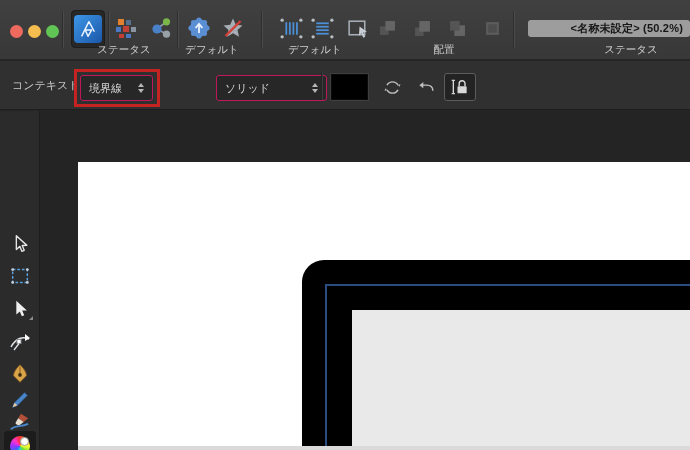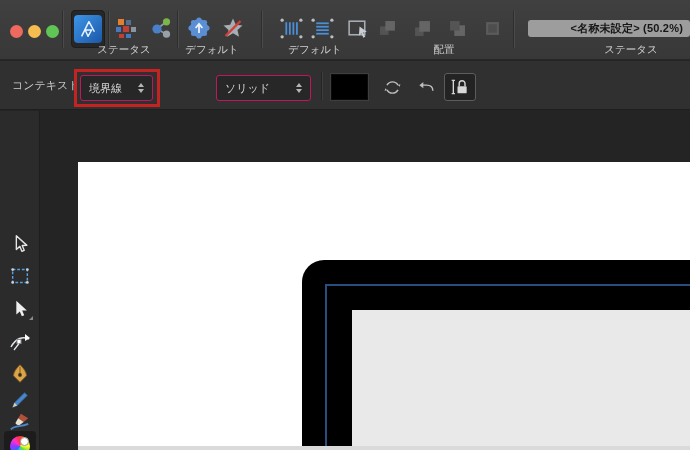--- a/index.html
+++ b/index.html
@@ -204,21 +204,21 @@
 
     <div class="dropdown" style="left:80px;width:73px">
       <span class="dd-text">境界線</span>
       <span class="stepper">
           <i class="up"></i>
           <i class="down"></i>
         </span>
     </div>
     <div class="annotation"></div>
 
-    <div class="dropdown" style="left:216px;width:95px">
+    <div class="dropdown" style="left:216px;width:111px">
       <span class="dd-text">ソリッド</span>
       <span class="stepper">
           <i class="up"></i>
           <i class="down"></i>
         </span>
     </div>
 
     <div class="ctx-sep"></div>
     <div class="swatch"></div>
 

